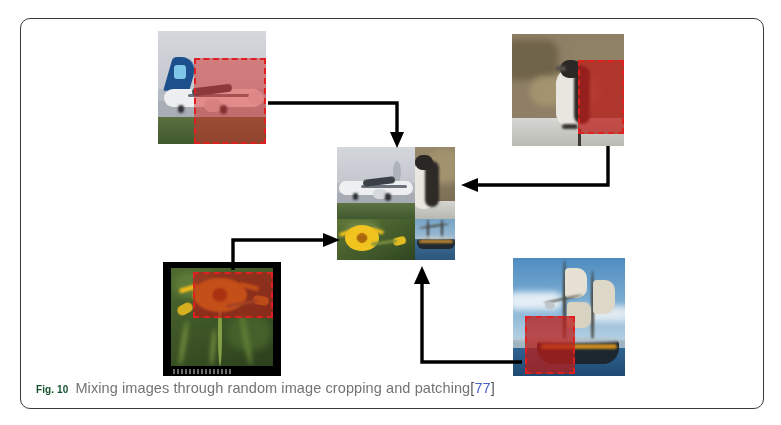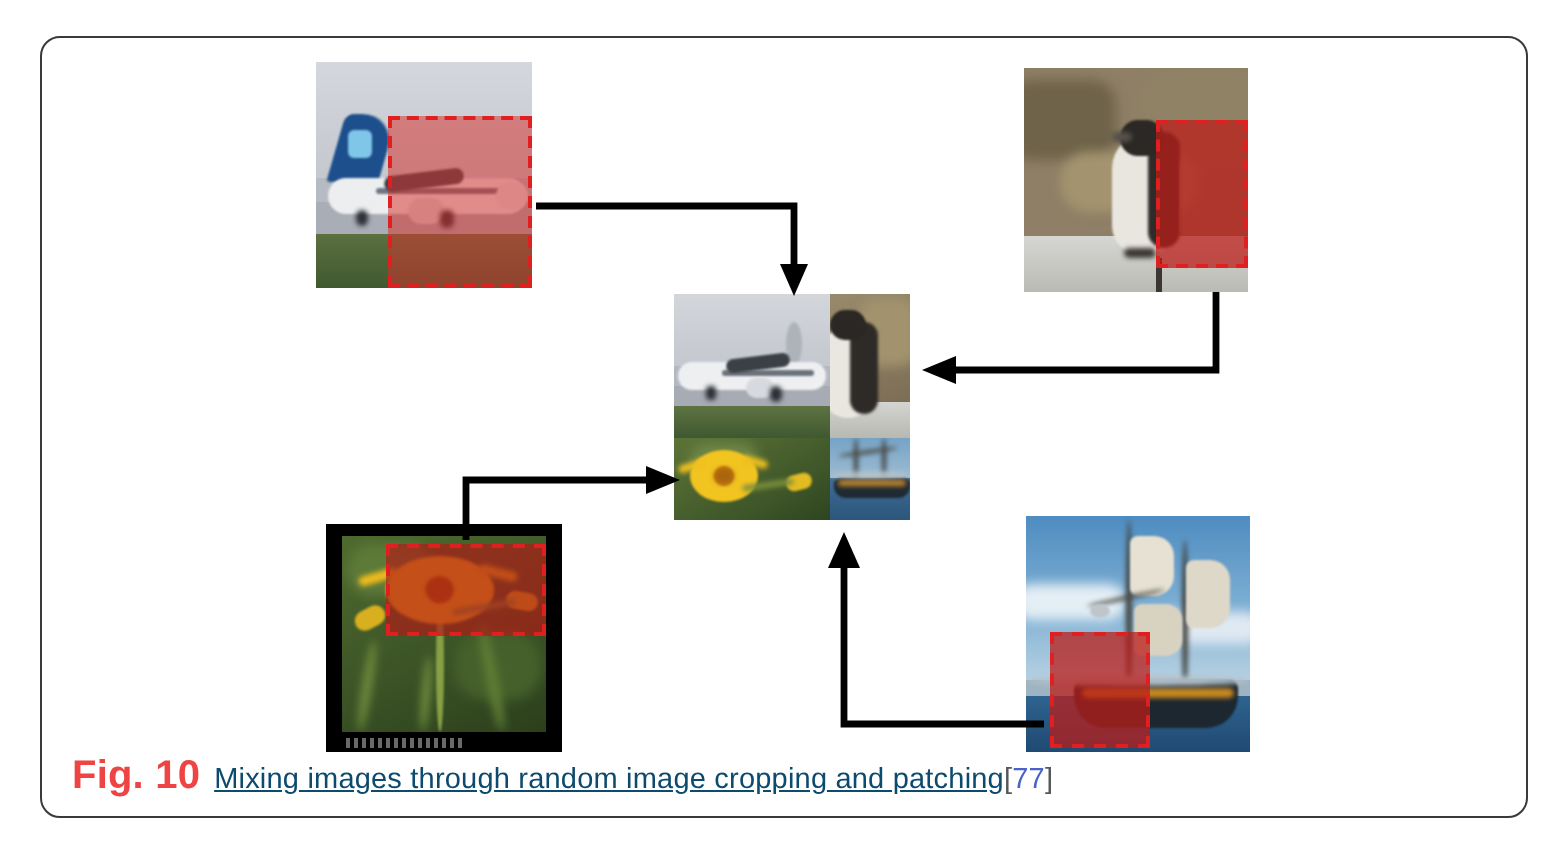--- a/index.html
+++ b/index.html
@@ -42,28 +42,27 @@
     position: absolute;
     left: 36px;
     top: 379px;
     font-size: 14.5px;
     line-height: 18px;
     white-space: nowrap;
     letter-spacing: 0.1px;
   }
   #figure-caption .cap-label {
     font-weight: bold;
-    color: #ef4444;
-    font-size: 20px;
+    color: #14532d;
+    font-size: 10px;
   }
   #figure-caption .cap-text {
-    color: #0c4a6e;
+    color: #737373;
     font-size: 14.5px;
     margin-left: 7px;
-    text-decoration: underline;
   }
   #figure-caption .cap-ref {
     color: #4a63c8;
     font-size: 14.5px;
   }
   #figure-caption .cap-brk {
     color: #55575a;
     font-size: 14.5px;
   }
 

